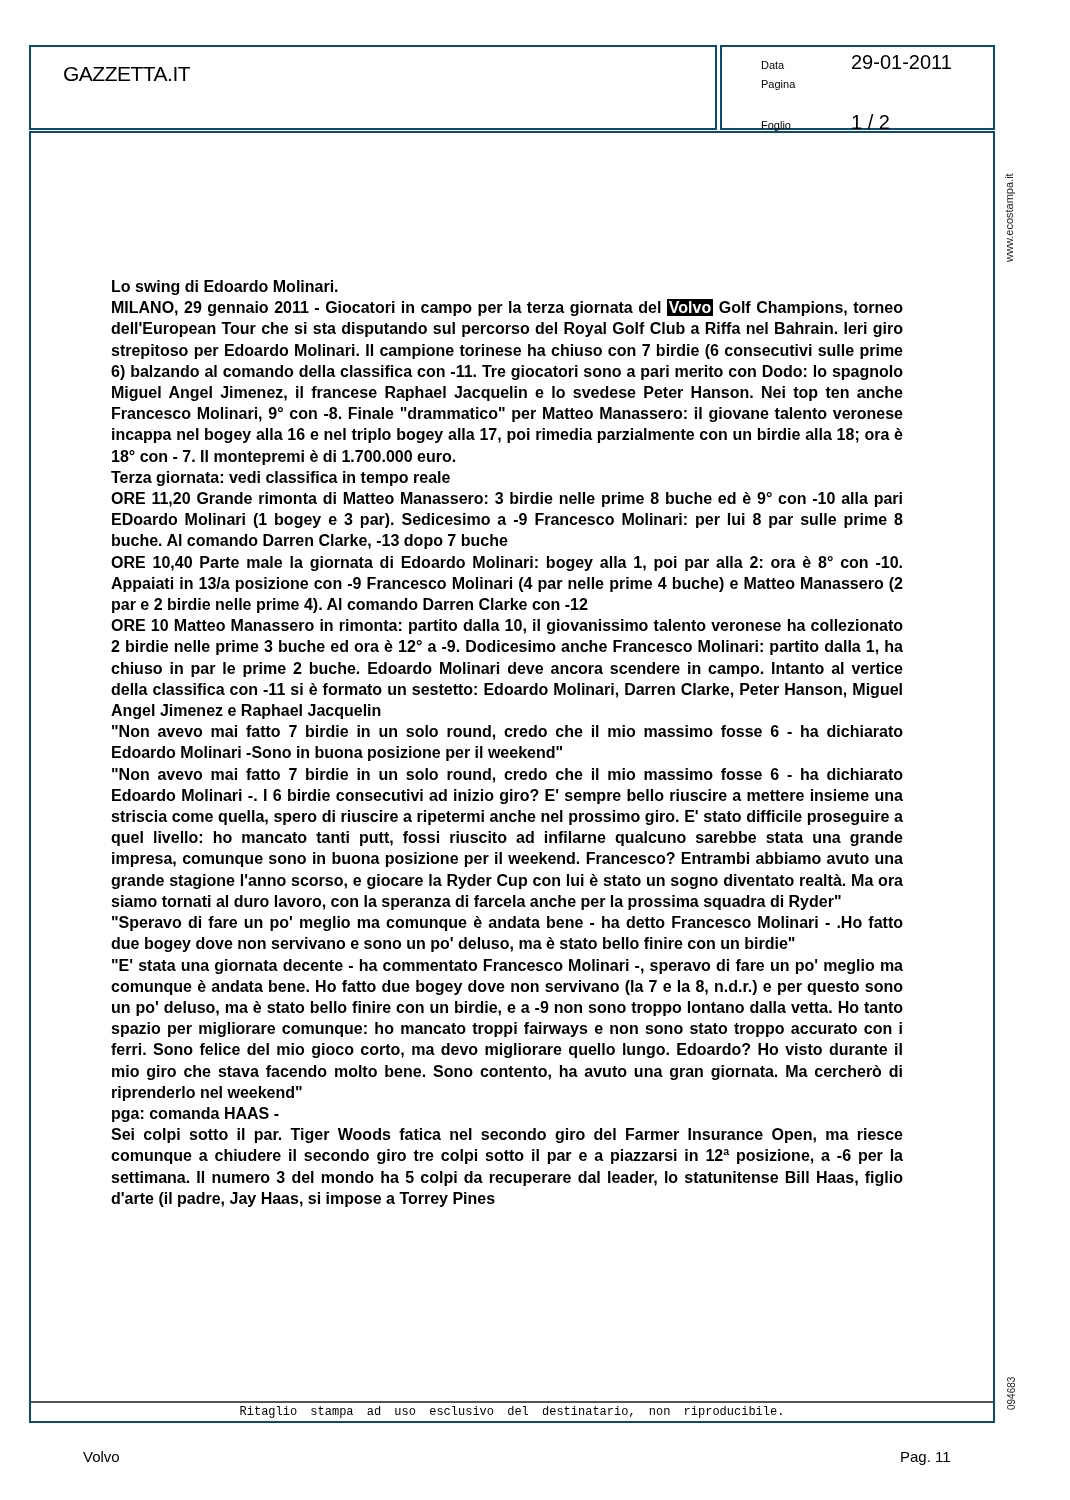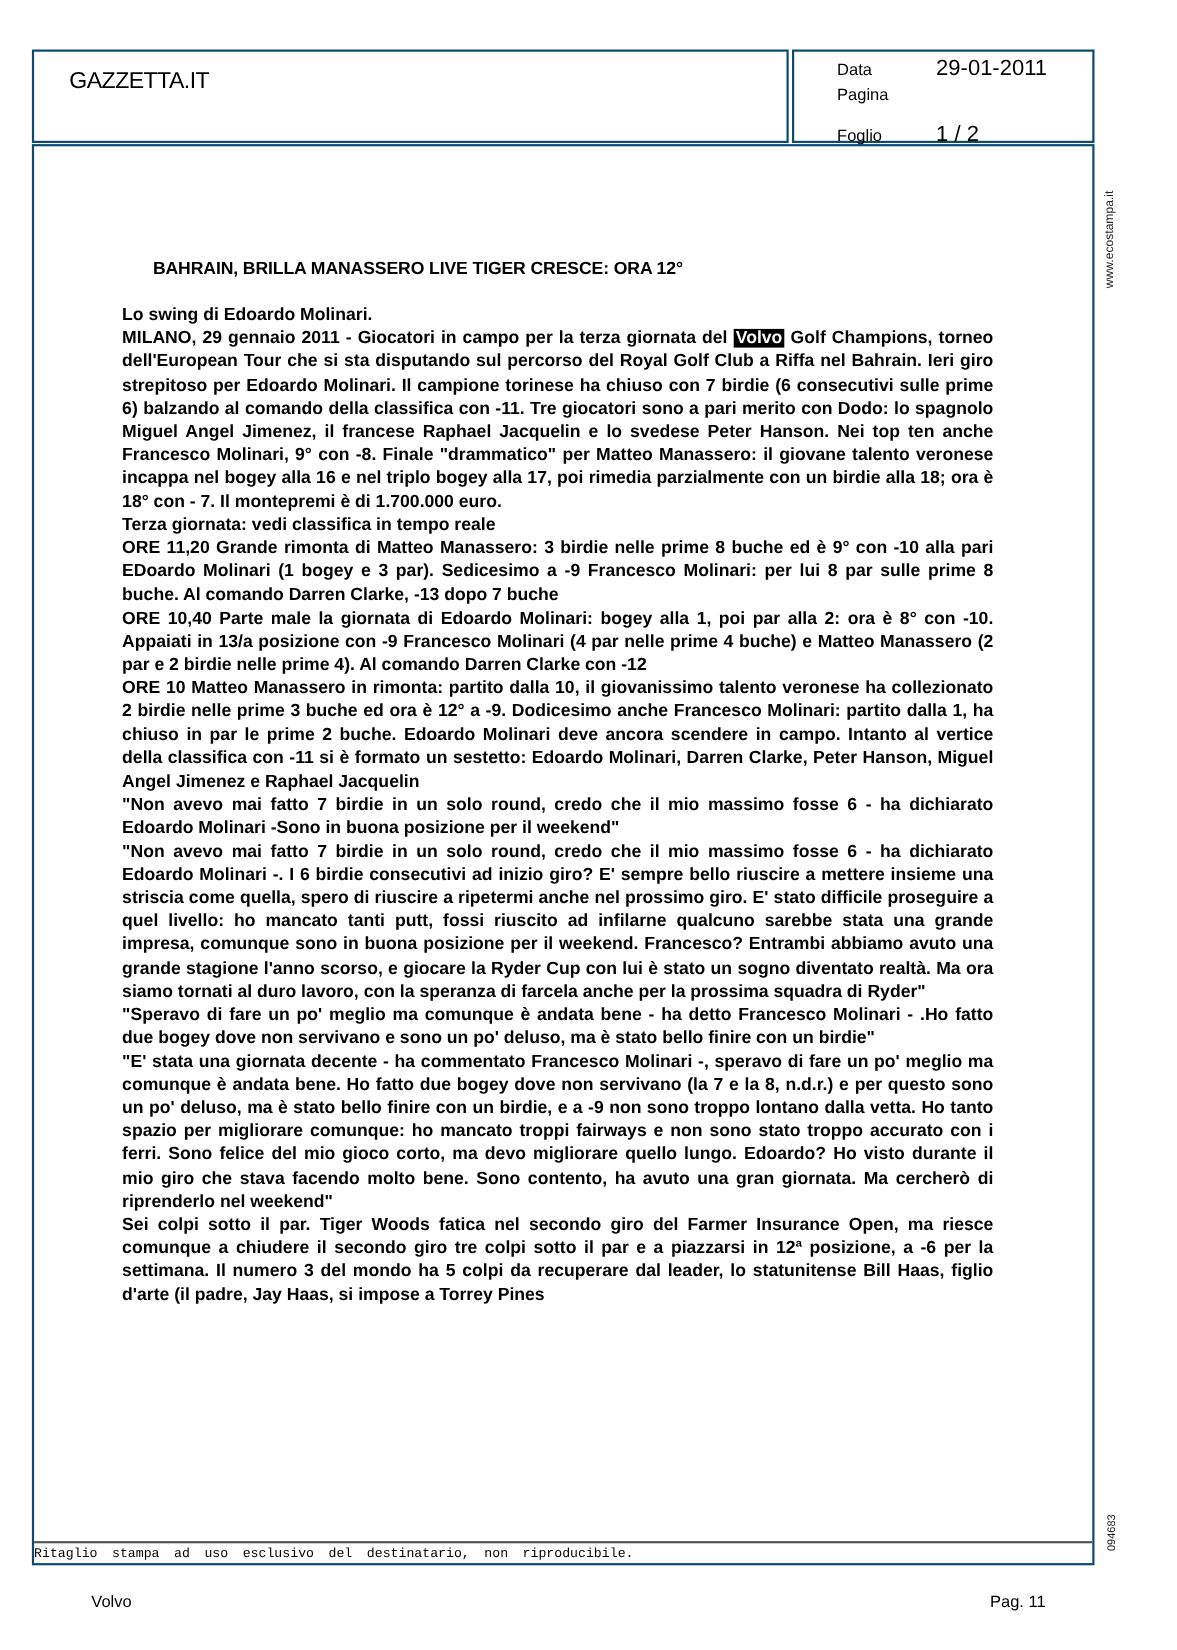--- a/index.html
+++ b/index.html
@@ -6,34 +6,34 @@
     body { width: 1070px; height: 1500px; position: relative; overflow: hidden; font-family: "Liberation Sans", sans-serif; color: #000; }
 
     .box { position: absolute; border: 2px solid #0c4a6e; box-sizing: border-box; }
     #masthead { left: 29px; top: 45px; width: 688px; height: 85px; }
     #meta-box { left: 720px; top: 45px; width: 275px; height: 85px; }
     #article-frame { left: 29px; top: 131px; width: 966px; height: 1292px; }
 
     #publication-name { position: absolute; left: 32px; top: 15px; font-size: 21px; letter-spacing: -0.5px; }
 
     .meta-row { position: absolute; left: 10px; display: flex; align-items: baseline; }
-    .meta-label { font-size: 15px; width: 62px; padding-left: 29px; }
+    .meta-label { font-size: 11px; width: 62px; padding-left: 29px; }
     .meta-value { font-size: 20px; margin-left: 28px; }
     #row-data { top: 4px; }
     #row-pagina { top: 31px; }
     #row-foglio { top: 64px; }
 
     #headline { position: absolute; left: 108px; top: 103px; font-size: 16px; font-weight: bold; letter-spacing: -0.1px; }
 
     #article-body { position: absolute; left: 80px; top: 143px; width: 792px; font-size: 16px; font-weight: bold; line-height: 21.2px; }
     #article-body p { margin: 0; text-align: justify; }
     .brand-highlight { background: #000; color: #fff; padding: 0 2px; }
 
     #footer-rule { position: absolute; left: 0; right: 0; top: 1268px; border-top: 2px solid #555; }
-    #copyright-notice { position: absolute; left: 0; right: 0; top: 1272px; text-align: left; font-family: "Liberation Mono", monospace; font-size: 12px; word-spacing: 6px; }
+    #copyright-notice { position: absolute; left: 0; right: 0; top: 1272px; text-align: center; font-family: "Liberation Mono", monospace; font-size: 12px; word-spacing: 6px; }
 
     .vertical-text { position: absolute; transform: rotate(-90deg); transform-origin: left top; font-size: 11px; white-space: nowrap; color: #222; }
     #source-url { left: 1003px; top: 262px; }
     #archive-code { left: 1006px; top: 1410px; font-size: 10px; }
 
     #page-footer-left { position: absolute; left: 83px; top: 1448px; font-size: 15px; font-family: "Liberation Sans", sans-serif; }
     #page-footer-right { position: absolute; left: 900px; top: 1448px; font-size: 15px; }
   </style>
 </head>
 <body>
@@ -51,33 +51,33 @@
     <span class="meta-label">Pagina</span>
     <span class="meta-value"></span>
   </div>
   <div class="meta-row" id="row-foglio">
     <span class="meta-label">Foglio</span>
     <span class="meta-value">1 / 2</span>
   </div>
 </div>
 
 <div class="box" id="article-frame">
-  <div id="headline">BAHRAIN, BRILLA MANASSERO LIVE TIGER CRESCE: ORA 12°</div>
 
   <div id="article-body">
     <p>Lo swing di Edoardo Molinari.</p>
     <p><span>MILANO, 29 gennaio 2011 - Giocatori in campo per la terza giornata del </span><span class="brand-highlight">Volvo</span><span> Golf Champions, torneo dell'European Tour che si sta disputando sul percorso del Royal Golf Club a Riffa nel Bahrain. Ieri giro strepitoso per Edoardo Molinari. Il campione torinese ha chiuso con 7 birdie (6 consecutivi sulle prime 6) balzando al comando della classifica con -11. Tre giocatori sono a pari merito con Dodo: lo spagnolo Miguel Angel Jimenez, il francese Raphael Jacquelin e lo svedese Peter Hanson. Nei top ten anche Francesco Molinari, 9° con -8. Finale "drammatico" per Matteo Manassero: il giovane talento veronese incappa nel bogey alla 16 e nel triplo bogey alla 17, poi rimedia parzialmente con un birdie alla 18; ora è 18° con - 7. Il montepremi è di 1.700.000 euro.</span></p>
     <p>Terza giornata: vedi classifica in tempo reale</p>
     <p>ORE 11,20 Grande rimonta di Matteo Manassero: 3 birdie nelle prime 8 buche ed è 9° con -10 alla pari EDoardo Molinari (1 bogey e 3 par). Sedicesimo a -9 Francesco Molinari: per lui 8 par sulle prime 8 buche. Al comando Darren Clarke, -13 dopo 7 buche</p>
     <p>ORE 10,40 Parte male la giornata di Edoardo Molinari: bogey alla 1, poi par alla 2: ora è 8° con -10. Appaiati in 13/a posizione con -9 Francesco Molinari (4 par nelle prime 4 buche) e Matteo Manassero (2 par e 2 birdie nelle prime 4). Al comando Darren Clarke con -12</p>
     <p>ORE 10 Matteo Manassero in rimonta: partito dalla 10, il giovanissimo talento veronese ha collezionato 2 birdie nelle prime 3 buche ed ora è 12° a -9. Dodicesimo anche Francesco Molinari: partito dalla 1, ha chiuso in par le prime 2 buche. Edoardo Molinari deve ancora scendere in campo. Intanto al vertice della classifica con -11 si è formato un sestetto: Edoardo Molinari, Darren Clarke, Peter Hanson, Miguel Angel Jimenez e Raphael Jacquelin</p>
     <p>"Non avevo mai fatto 7 birdie in un solo round, credo che il mio massimo fosse 6 - ha dichiarato Edoardo Molinari -Sono in buona posizione per il weekend"</p>
     <p>"Non avevo mai fatto 7 birdie in un solo round, credo che il mio massimo fosse 6 - ha dichiarato Edoardo Molinari -. I 6 birdie consecutivi ad inizio giro? E' sempre bello riuscire a mettere insieme una striscia come quella, spero di riuscire a ripetermi anche nel prossimo giro. E' stato difficile proseguire a quel livello: ho mancato tanti putt, fossi riuscito ad infilarne qualcuno sarebbe stata una grande impresa, comunque sono in buona posizione per il weekend. Francesco? Entrambi abbiamo avuto una grande stagione l'anno scorso, e giocare la Ryder Cup con lui è stato un sogno diventato realtà. Ma ora siamo tornati al duro lavoro, con la speranza di farcela anche per la prossima squadra di Ryder"</p>
     <p>"Speravo di fare un po' meglio ma comunque è andata bene - ha detto Francesco Molinari - .Ho fatto due bogey dove non servivano e sono un po' deluso, ma è stato bello finire con un birdie"</p>
     <p>"E' stata una giornata decente - ha commentato Francesco Molinari -, speravo di fare un po' meglio ma comunque è andata bene. Ho fatto due bogey dove non servivano (la 7 e la 8, n.d.r.) e per questo sono un po' deluso, ma è stato bello finire con un birdie, e a -9 non sono troppo lontano dalla vetta. Ho tanto spazio per migliorare comunque: ho mancato troppi fairways e non sono stato troppo accurato con i ferri. Sono felice del mio gioco corto, ma devo migliorare quello lungo. Edoardo? Ho visto durante il mio giro che stava facendo molto bene. Sono contento, ha avuto una gran giornata. Ma cercherò di riprenderlo nel weekend"</p>
+    <p>pga: comanda HAAS -</p>
     <p>Sei colpi sotto il par. Tiger Woods fatica nel secondo giro del Farmer Insurance Open, ma riesce comunque a chiudere il secondo giro tre colpi sotto il par e a piazzarsi in 12ª posizione, a -6 per la settimana. Il numero 3 del mondo ha 5 colpi da recuperare dal leader, lo statunitense Bill Haas, figlio d'arte (il padre, Jay Haas, si impose a Torrey Pines</p>
   </div>
 
   <div id="footer-rule"></div>
   <div id="copyright-notice">Ritaglio stampa ad uso esclusivo del destinatario, non riproducibile.</div>
 </div>
 
 <div class="vertical-text" id="source-url">www.ecostampa.it</div>
 <div class="vertical-text" id="archive-code">094683</div>
 

